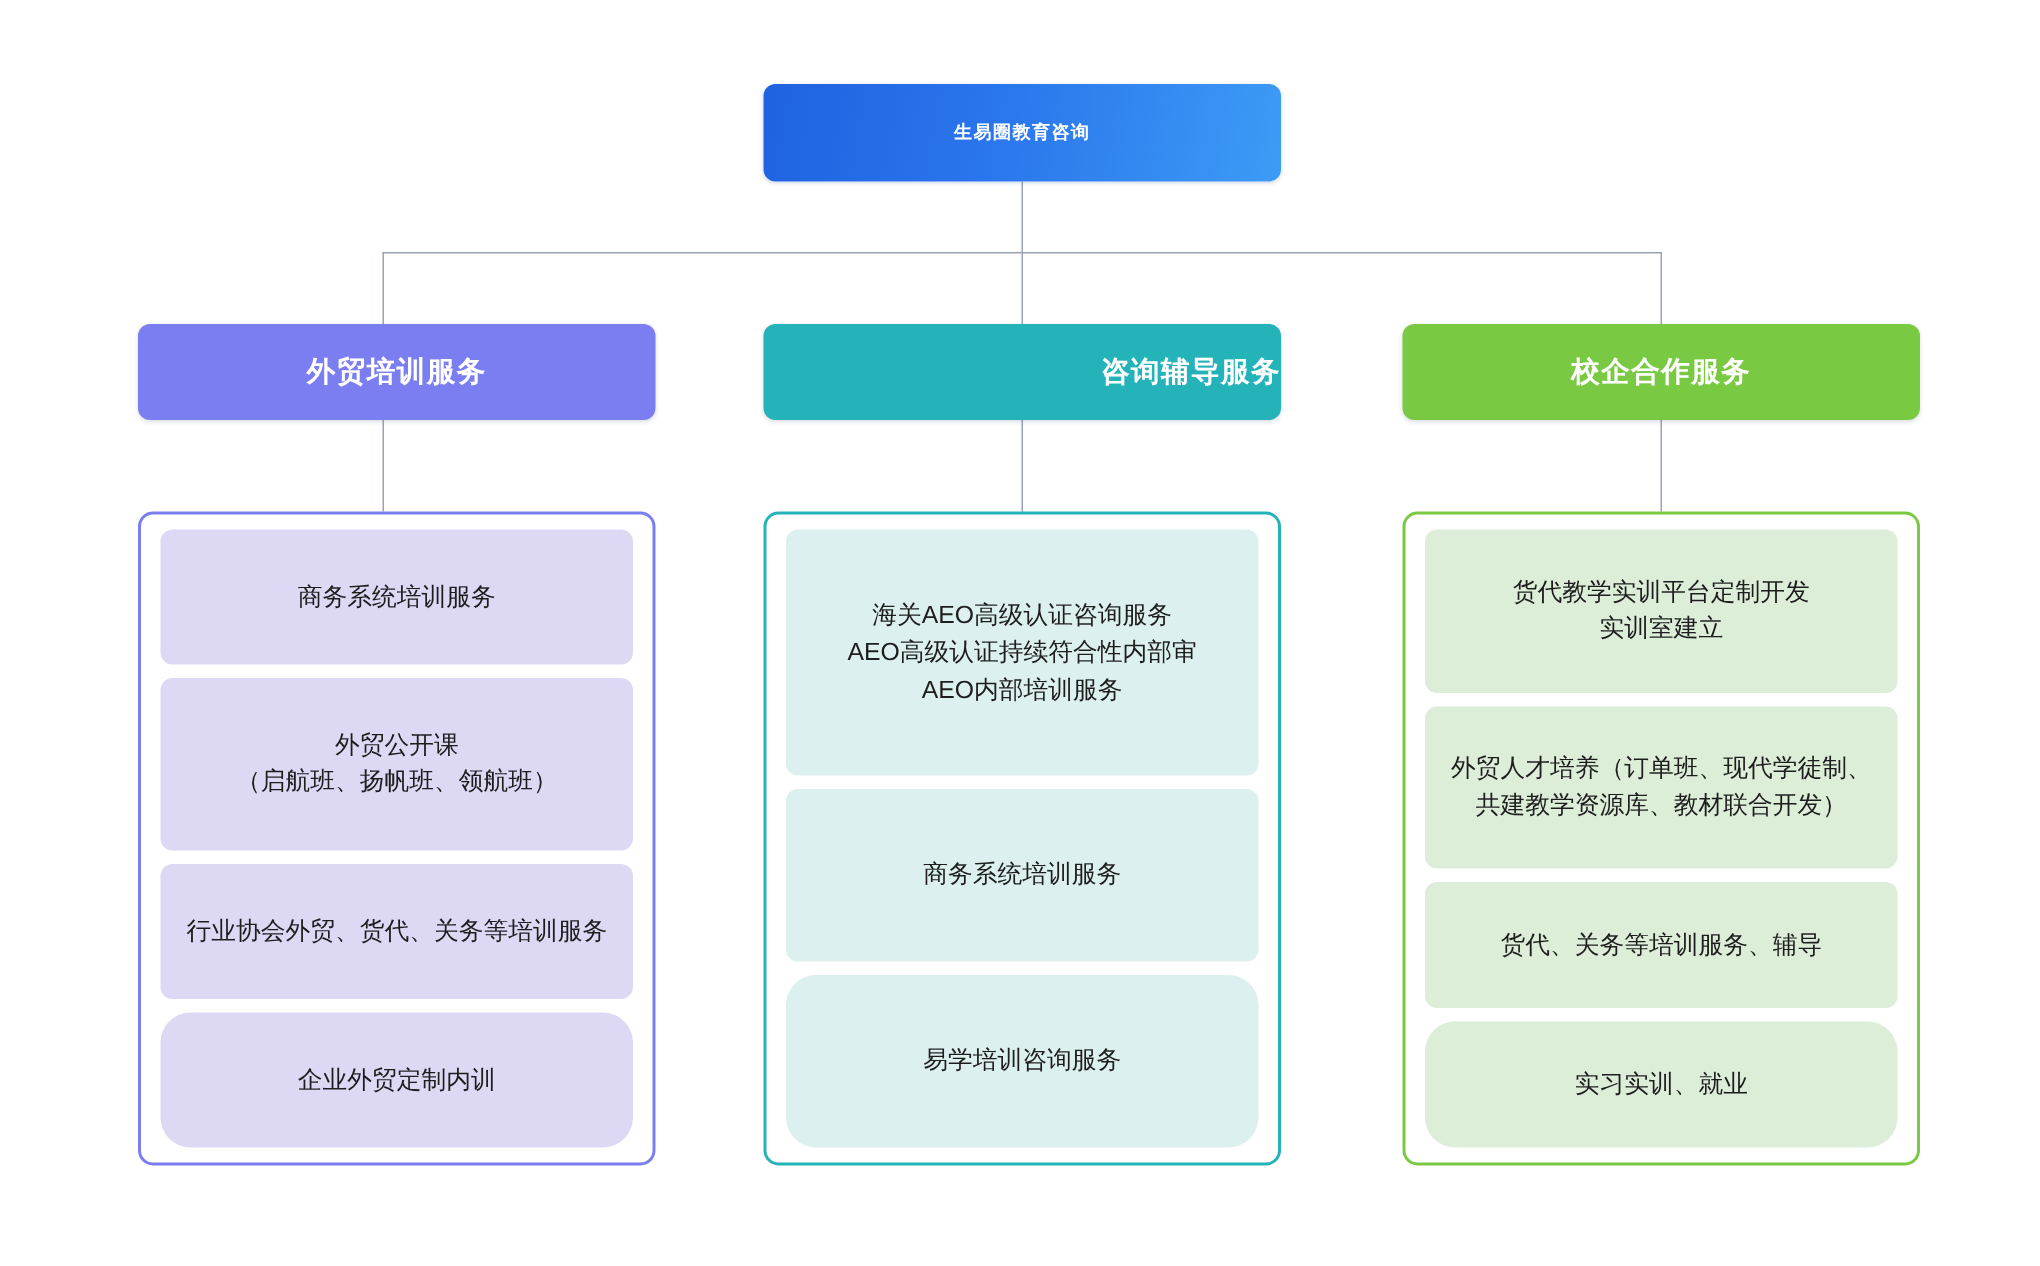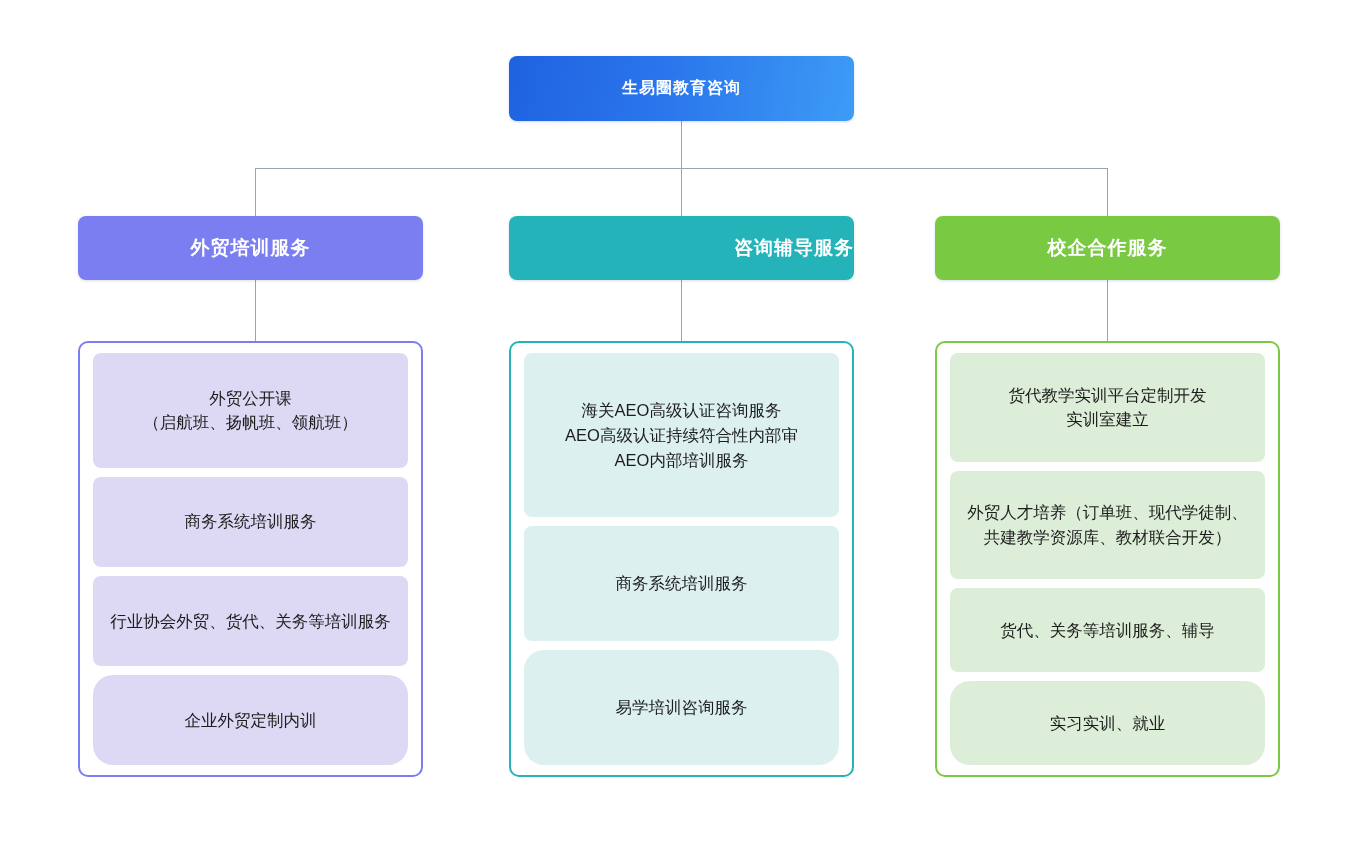--- a/index.html
+++ b/index.html
@@ -44,33 +44,33 @@
     left: 509px;
     top: 56px;
     width: 345px;
     height: 65px;
     border-radius: 8px;
     background: linear-gradient(100deg, #1f62e0 0%, #2a76ec 45%, #3d9bf5 100%);
     color: #ffffff;
     display: flex;
     align-items: center;
     justify-content: center;
-    font-size: 16px;
+    font-size: 12px;
     font-weight: bold;
     letter-spacing: 1px;
     box-shadow: 0 1px 3px rgba(30, 80, 170, 0.22);
   }
 
   
   .column {
     position: absolute;
     top: 216px;
     width: 345px;
   }
-  .column.col-0 { left: 78px; }
+  .column.col-0 { left: 92px; }
   .column.col-1 { left: 509px; }
   .column.col-2 { left: 935px; }
 
   .branch-header {
     height: 64px;
     border-radius: 8px;
     display: flex;
     align-items: center;
     justify-content: center;
     color: #ffffff;
@@ -144,23 +144,23 @@
 
   <div class="root-node">
     <span>生易圈教育咨询</span>
   </div>
 
   <div class="column col-0">
     <div class="branch-header">
       <span>外贸培训服务</span>
     </div>
     <div class="items-container">
+      <div class="item-card">商务系统培训服务</div>
       <div class="item-card">外贸公开课
 （启航班、扬帆班、领航班）</div>
-      <div class="item-card">商务系统培训服务</div>
       <div class="item-card">行业协会外贸、货代、关务等培训服务</div>
       <div class="item-card">企业外贸定制内训</div>
     </div>
   </div>
 
   <div class="column col-1">
     <div class="branch-header">
       <span>咨询辅导服务</span>
     </div>
     <div class="items-container">

